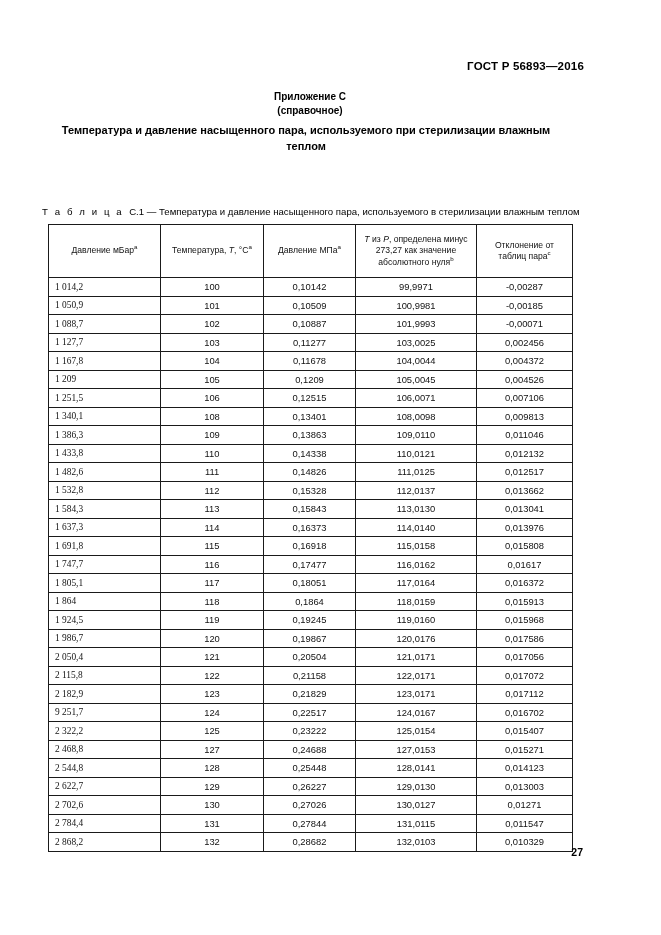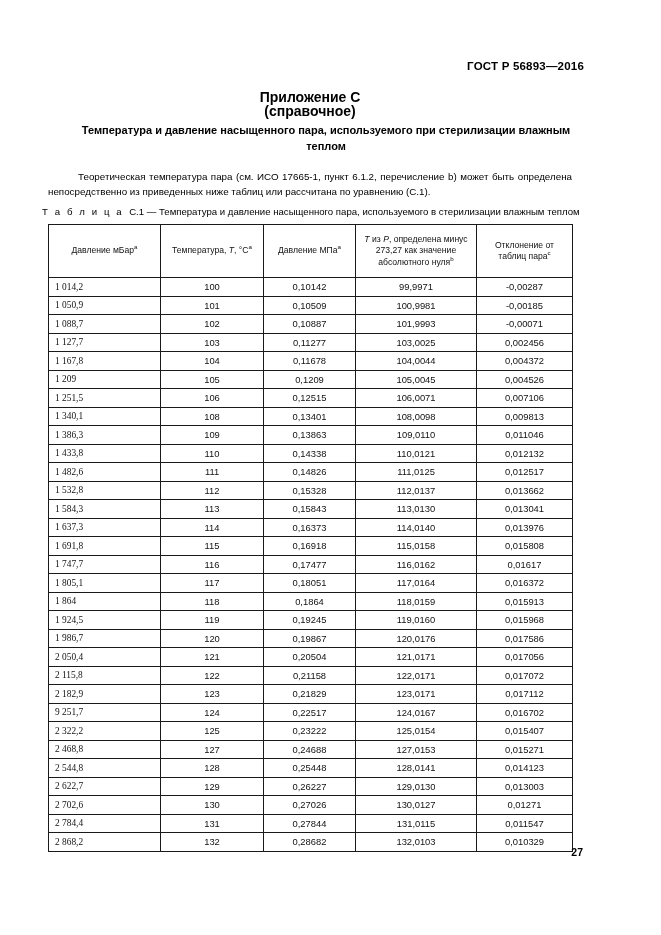--- a/index.html
+++ b/index.html
@@ -32,31 +32,31 @@
     letter-spacing: 0.2px;
     white-space: nowrap;
   }
   
   .appendix-block {
     position: absolute;
     top: 90px;
     left: 48px;
     width: 524px;
     text-align: center;
-    font-size: 14px;
+    font-size: 10px;
     font-weight: bold;
     line-height: 14px;
   }
   .appendix-sub {
     font-weight: bold;
   }
   .section-title {
     position: absolute;
     top: 122px;
-    left: 76px;
+    left: 56px;
     width: 500px;
     text-align: center;
     font-size: 11px;
     font-weight: bold;
     line-height: 16px;
   }
   
   .body-par {
     position: absolute;
     top: 170px;
@@ -146,21 +146,20 @@
 
   <div class="doc-header">ГОСТ Р 56893—2016</div>
 
   <div class="appendix-block">
     <div>Приложение С</div>
     <div class="appendix-sub">(справочное)</div>
   </div>
 
   <div class="section-title">Температура и давление насыщенного пара, используемого при стерилизации влажным теплом</div>
 
-  <div class="body-par">Теоретическая температура пара (см. ИСО 17665-1, пункт 6.1.2, перечисление b) может быть определена непосредственно из приведенных ниже таблиц или рассчитана по уравнению (С.1).</div>
 
   <div class="table-caption">
     <span class="sp-letters">Т а б л и ц а</span><span>&nbsp;&nbsp;</span><span>С.1</span>
     <span>—</span>
     <span>Температура и давление насыщенного пара, используемого в стерилизации влажным теплом</span>
   </div>
 
   <table class="data-table">
     <colgroup>
       <col class="c0">

